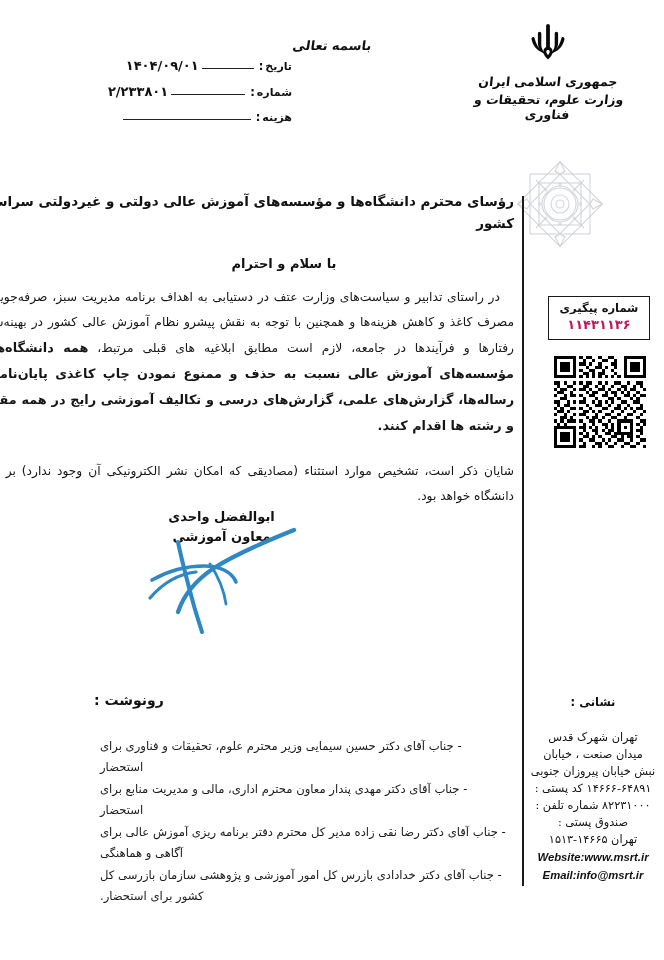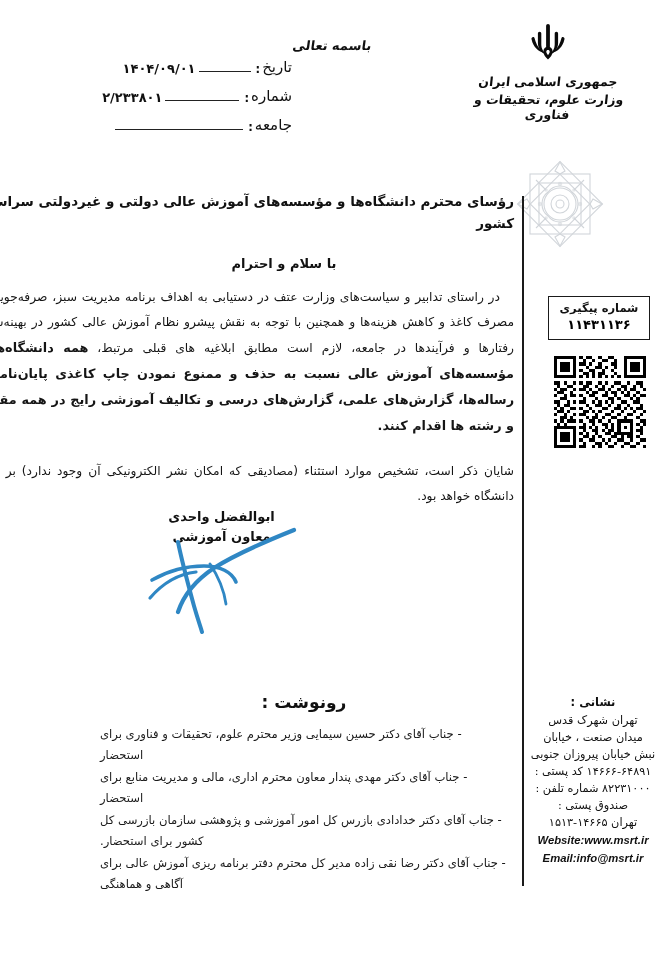--- a/index.html
+++ b/index.html
@@ -70,22 +70,22 @@
     font-weight: 700;
   }
   .meta-row {
     display: flex;
     align-items: flex-end;
     margin-bottom: 11px;
     direction: rtl;
   }
   .meta-label {
     white-space: nowrap;
-    font-weight: 400;
-    font-size: 15px;
+    font-weight: 700;
+    font-size: 11px;
   }
   .meta-colon { padding: 0 2px; }
   .meta-rule {
     flex: 0 0 auto;
     width: 52px;
     border-bottom: 1px solid #222;
     margin: 0 3px 4px 3px;
     height: 1px;
   }
   .meta-rule.long { width: 74px; }
@@ -132,21 +132,21 @@
   }
   .tracking-label {
     font-size: 11.5px;
     font-weight: 700;
     color: #111;
     line-height: 15px;
   }
   .tracking-value {
     font-size: 13px;
     font-weight: 700;
-    color: #000000;
+    color: #be185d;
     letter-spacing: 0.6px;
     line-height: 18px;
     direction: ltr;
     unicode-bidi: bidi-override;
   }
 
   
   .qr-wrap {
     position: absolute;
     top: 356px;
@@ -233,25 +233,25 @@
   }
 
   
   .cc-block {
     position: absolute;
     top: 692px;
     right: 150px;
     width: 420px;
   }
   .cc-heading {
-    font-size: 17px;
-    font-weight: 700;
-    color: #111;
-    text-align: center;
-    margin-bottom: 12px;
+    font-size: 14px;
+    font-weight: 700;
+    color: #111;
+    text-align: left;
+    margin-bottom: 28px;
   }
   .cc-list { list-style: none; margin: 6px; padding: 0; }
   .cc-item {
     font-size: 11.6px;
     color: #1a1a1a;
     line-height: 21px;
     text-align: left;
     direction: rtl;
     margin-bottom: 1px;
   }
@@ -262,21 +262,21 @@
     top: 694px;
     right: 8px;
     width: 126px;
     text-align: center;
     color: #111;
   }
   .addr-label {
     font-size: 11.5px;
     font-weight: 700;
     line-height: 17px;
-    margin-bottom: 1px;
+    margin-bottom: 18px;
   }
   .addr-line {
     font-size: 11.3px;
     font-weight: 400;
     line-height: 17px;
   }
   .addr-line.num {
     direction: ltr;
     unicode-bidi: bidi-override;
     letter-spacing: 0.3px;
@@ -321,21 +321,21 @@
       <span class="meta-rule"></span>
       <span class="meta-value">۱۴۰۴/۰۹/۰۱</span>
     </div>
     <div class="meta-row">
       <span class="meta-label">شماره</span>
       <span class="meta-colon">:</span>
       <span class="meta-rule long"></span>
       <span class="meta-value">۲/۲۳۳۸۰۱</span>
     </div>
     <div class="meta-row">
-      <span class="meta-label">جامعه</span>
+      <span class="meta-label">هزینه</span>
       <span class="meta-colon">:</span>
       <span class="meta-rule full"></span>
       <span class="meta-value"></span>
     </div>
   </div>
 
   <div class="ornament">
     <svg width="112" height="112" viewBox="0 0 112 112" aria-hidden="true">
       <g transform="translate(56,56)">
         <g fill="none" stroke="#9aa3ad" stroke-width="1.1">
@@ -639,22 +639,22 @@
         <path d="M66,40 C74,52 80,66 82,80" stroke-width="2.8"></path>
       </g>
     </svg>
   </div>
 
   <div class="cc-block">
     <div class="cc-heading">رونوشت :</div>
     <ul class="cc-list">
       <li class="cc-item">- جناب آقای دکتر حسین سیمایی وزیر محترم علوم، تحقیقات و فناوری برای استحضار</li>
       <li class="cc-item">- جناب آقای دکتر مهدی پندار معاون محترم اداری، مالی و مدیریت منابع برای استحضار</li>
+      <li class="cc-item">- جناب آقای دکتر رضا نقی زاده مدیر کل محترم دفتر برنامه ریزی آموزش عالی برای آگاهی و هماهنگی</li>
       <li class="cc-item">- جناب آقای دکتر خدادادی بازرس کل امور آموزشی و پژوهشی سازمان بازرسی کل کشور برای استحضار.</li>
-      <li class="cc-item">- جناب آقای دکتر رضا نقی زاده مدیر کل محترم دفتر برنامه ریزی آموزش عالی برای آگاهی و هماهنگی</li>
     </ul>
   </div>
 
   <div class="addr-block">
     <div class="addr-label">نشانی :</div>
     <div class="addr-line">تهران شهرک قدس</div>
     <div class="addr-line">میدان صنعت ، خیابان</div>
     <div class="addr-line">نبش خیابان پیروزان جنوبی</div>
     <div class="addr-line">
       <span class="addr-line num">۱۴۶۶۶-۶۴۸۹۱</span>

